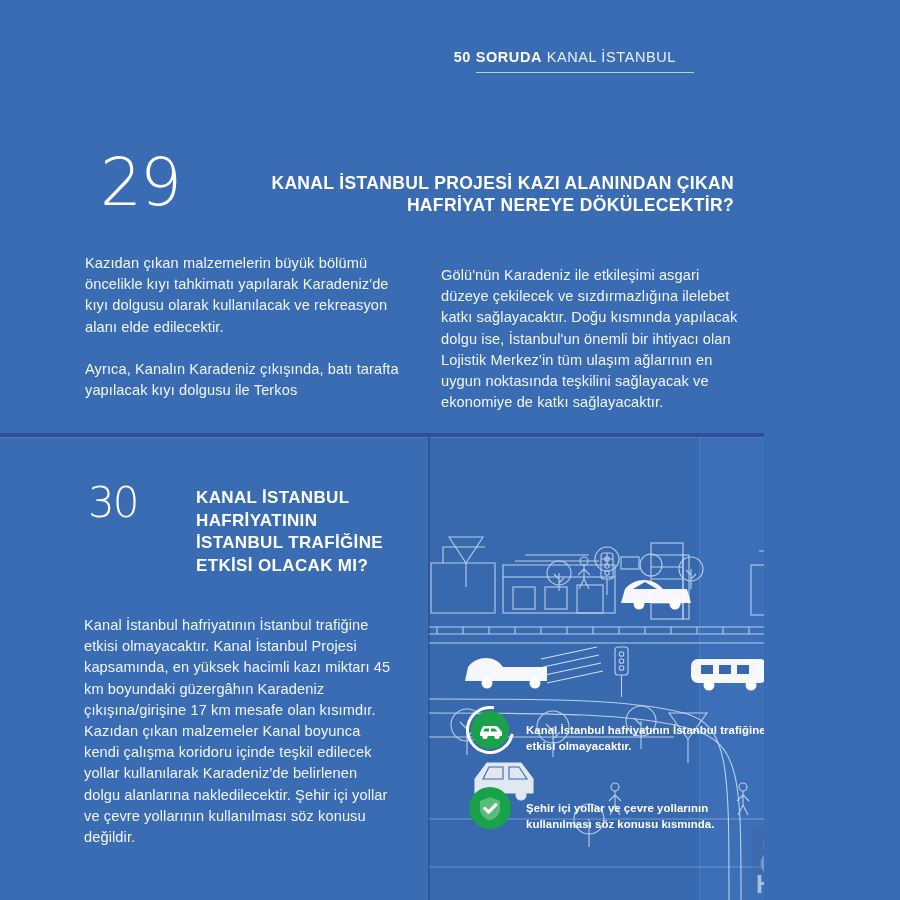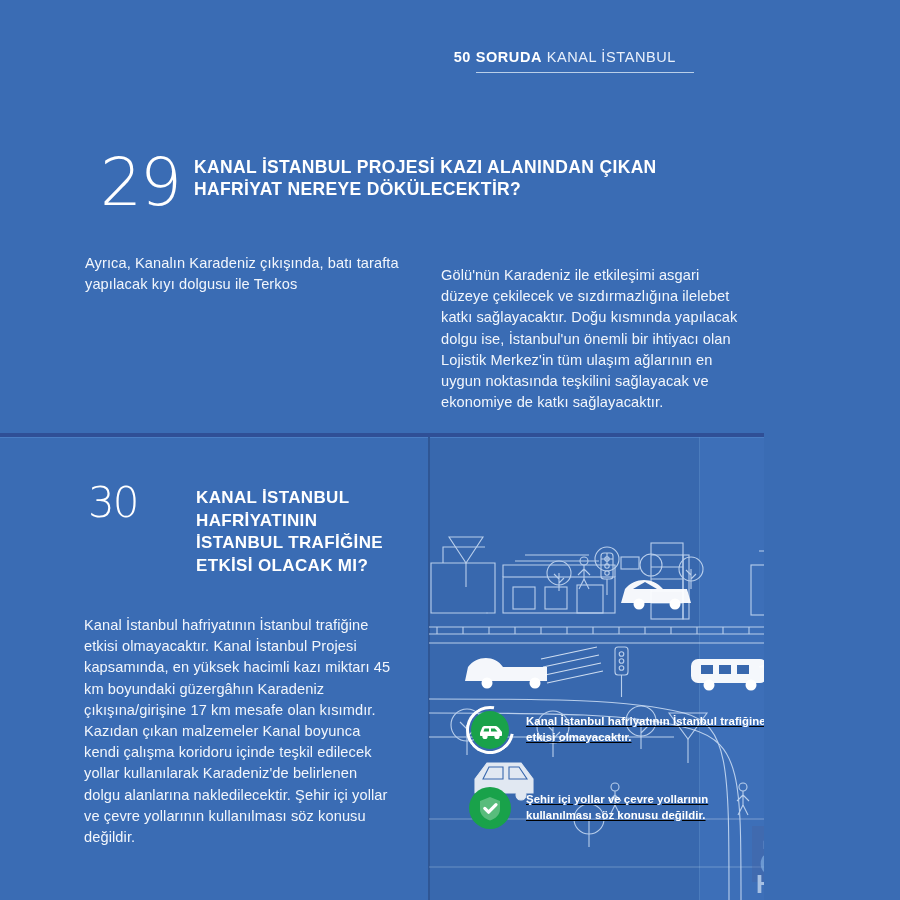--- a/index.html
+++ b/index.html
@@ -39,39 +39,39 @@
     color:#ffffff;font-weight:300;
     font-family:"DejaVu Sans", sans-serif;
     letter-spacing:-2px;line-height:.95;
   }
   .qtitle{
     color:#ffffff;font-weight:bold;
     letter-spacing:.35px;text-transform:uppercase;
   }
 
   #q29num{position:absolute;left:100px;top:152px;font-size:66px;}
-  #q29title{position:absolute;left:194px;top:156px;width:540px;font-size:17.5px;line-height:22px;}
+  #q29title{position:absolute;left:194px;top:172px;width:540px;font-size:17.5px;line-height:22px;text-align:right;}
 
   .body-col{
     color:#f2f6fc;font-size:14.6px;line-height:21.2px;
     letter-spacing:.1px;
   }
   #q29colA{position:absolute;left:85px;top:253px;width:320px;}
   #q29colB{position:absolute;left:429px;top:253px;width:330px;}
   #q29colA p{margin:0 0 21px 0;}
   #q29colB p{margin:12px;}
 
   #q30num{position:absolute;left:88px;top:483px;font-size:42px;}
   #q30title{position:absolute;left:196px;top:487px;width:190px;font-size:17px;line-height:22.5px;}
   #q30body{position:absolute;left:84px;top:615px;width:310px;}
   #q30body p{margin:0;}
 
   
   .callouts{position:absolute;left:466px;top:706px;width:300px;}
-  .callout{display:flex;align-items:flex-start;margin-bottom:30px;text-decoration:underline;}
+  .callout{display:flex;align-items:flex-end;margin-bottom:30px;}
   .callout .ic{width:48px;height:48px;flex:0 0 48px;position:relative;margin-right:12px;}
   .callout .txt{
     color:#ffffff;font-size:11.4px;line-height:15.5px;font-weight:bold;
     padding-top:8px;letter-spacing:.05px;
   }
   .ring{position:absolute;inset:0;border-radius:50%;
     border:3px solid #ffffff;border-right-color:transparent;
     transform:rotate(-35deg);}
   .disc{position:absolute;left:5px;top:5px;width:38px;height:38px;border-radius:50%;background:#19a24a;}
   .disc2{position:absolute;left:3px;top:3px;width:42px;height:42px;border-radius:50%;background:#19a24a;}
@@ -113,20 +113,21 @@
       <span class="n">KANAL İSTANBUL</span>
     </span>
   </div>
   <div class="hdr-underline"></div>
   <div class="page-num">19</div>
 
   <div class="qnum" id="q29num">29</div>
   <div class="qtitle" id="q29title">KANAL İSTANBUL PROJESİ KAZI ALANINDAN ÇIKAN HAFRİYAT NEREYE DÖKÜLECEKTİR?</div>
 
   <div class="body-col" id="q29colA">
+    <p>Kazıdan çıkan malzemelerin büyük bölümü öncelikle kıyı tahkimatı yapılarak Karadeniz'de kıyı dolgusu olarak kullanılacak ve rekreasyon alanı elde edilecektir.</p>
     <p>Ayrıca, Kanalın Karadeniz çıkışında, batı tarafta yapılacak kıyı dolgusu ile Terkos</p>
   </div>
   <div class="body-col" id="q29colB">
     <p>Gölü'nün Karadeniz ile etkileşimi asgari düzeye çekilecek ve sızdırmazlığına ilelebet katkı sağlayacaktır. Doğu kısmında yapılacak dolgu ise, İstanbul'un önemli bir ihtiyacı olan Lojistik Merkez'in tüm ulaşım ağlarının en uygun noktasında teşkilini sağlayacak ve ekonomiye de katkı sağlayacaktır.</p>
   </div>
 
   <div class="qnum" id="q30num">30</div>
   <div class="qtitle" id="q30title">KANAL İSTANBUL HAFRİYATININ İSTANBUL TRAFİĞİNE ETKİSİ OLACAK MI?</div>
   <div class="body-col" id="q30body">
     <p>Kanal İstanbul hafriyatının İstanbul trafiğine etkisi olmayacaktır. Kanal İstanbul Projesi kapsamında, en yüksek hacimli kazı miktarı 45 km boyundaki güzergâhın Karadeniz çıkışına/girişine 17 km mesafe olan kısımdır. Kazıdan çıkan malzemeler Kanal boyunca kendi çalışma koridoru içinde teşkil edilecek yollar kullanılarak Karadeniz'de belirlenen dolgu alanlarına nakledilecektir. Şehir içi yollar ve çevre yollarının kullanılması söz konusu değildir.</p>
@@ -325,21 +326,21 @@
     </div>
 
     <div class="callout">
       <div class="ic">
         <div class="disc2"></div>
         <svg width="48" height="48" viewBox="0 0 48 48" style="position:absolute;left:0;top:0;">
           <path d="M24 13 L34 17 L34 25 C34 31 29.4 34.8 24 36.5 C18.6 34.8 14 31 14 25 L14 17 Z" fill="#ffffff" opacity=".28"></path>
           <path d="M18.8 24.4 L22.6 28.2 L30 20.6" stroke="#ffffff" stroke-width="3.2" fill="none" stroke-linecap="round" stroke-linejoin="round"></path>
         </svg>
       </div>
-      <div class="txt">Şehir içi yollar ve çevre yollarının kullanılması söz konusu değildir.</div>
+      <div class="txt">Şehir içi yollar ve çevre yollarının kullanılması söz konusu kısmında.</div>
     </div>
 
   </div>
 
   <div class="wm">
     <div class="sq"></div>
     <div class="a">a</div>
     <div class="hbr">HBR.com.tr</div>
   </div>
 

